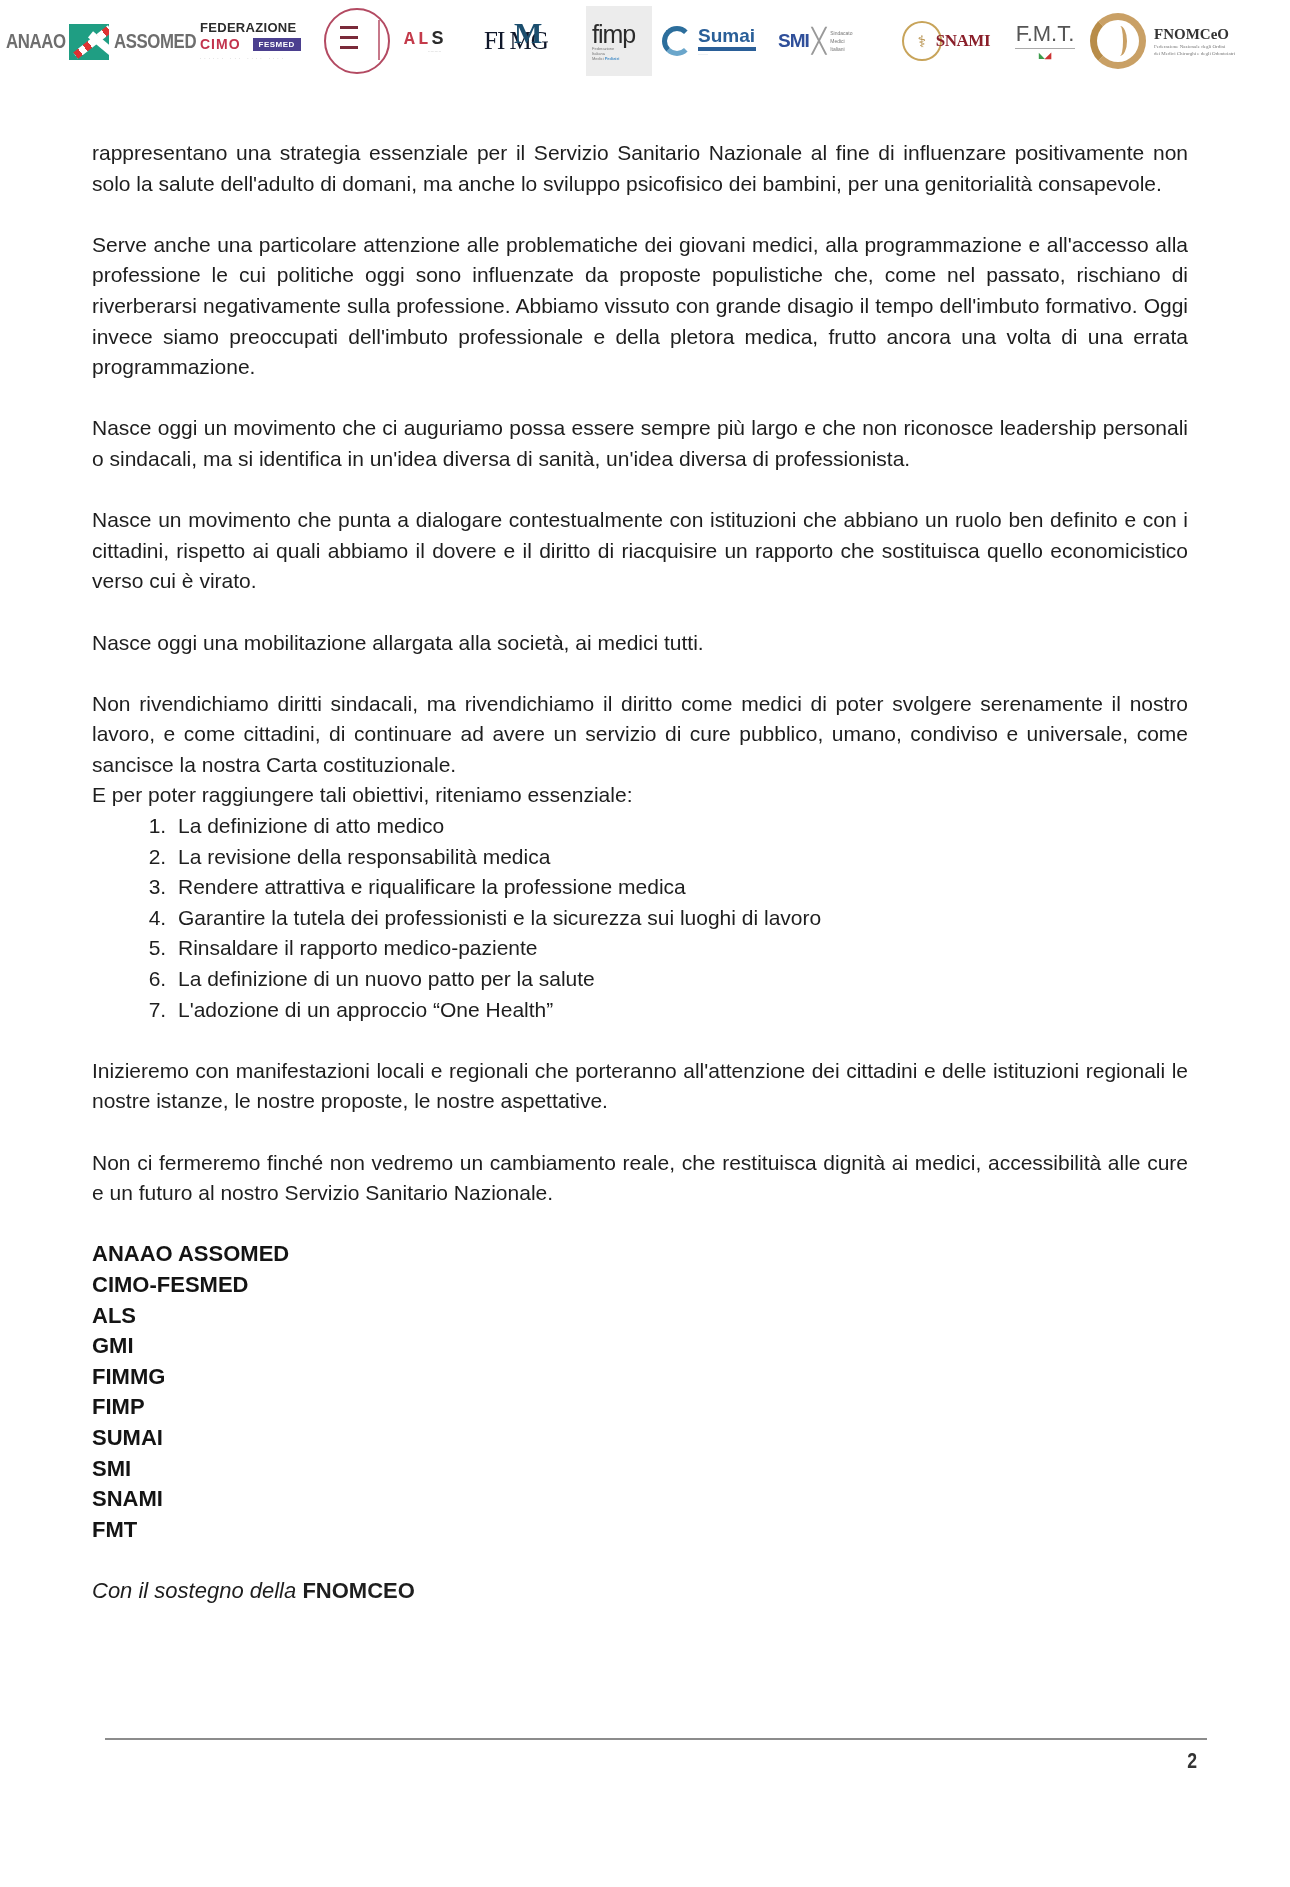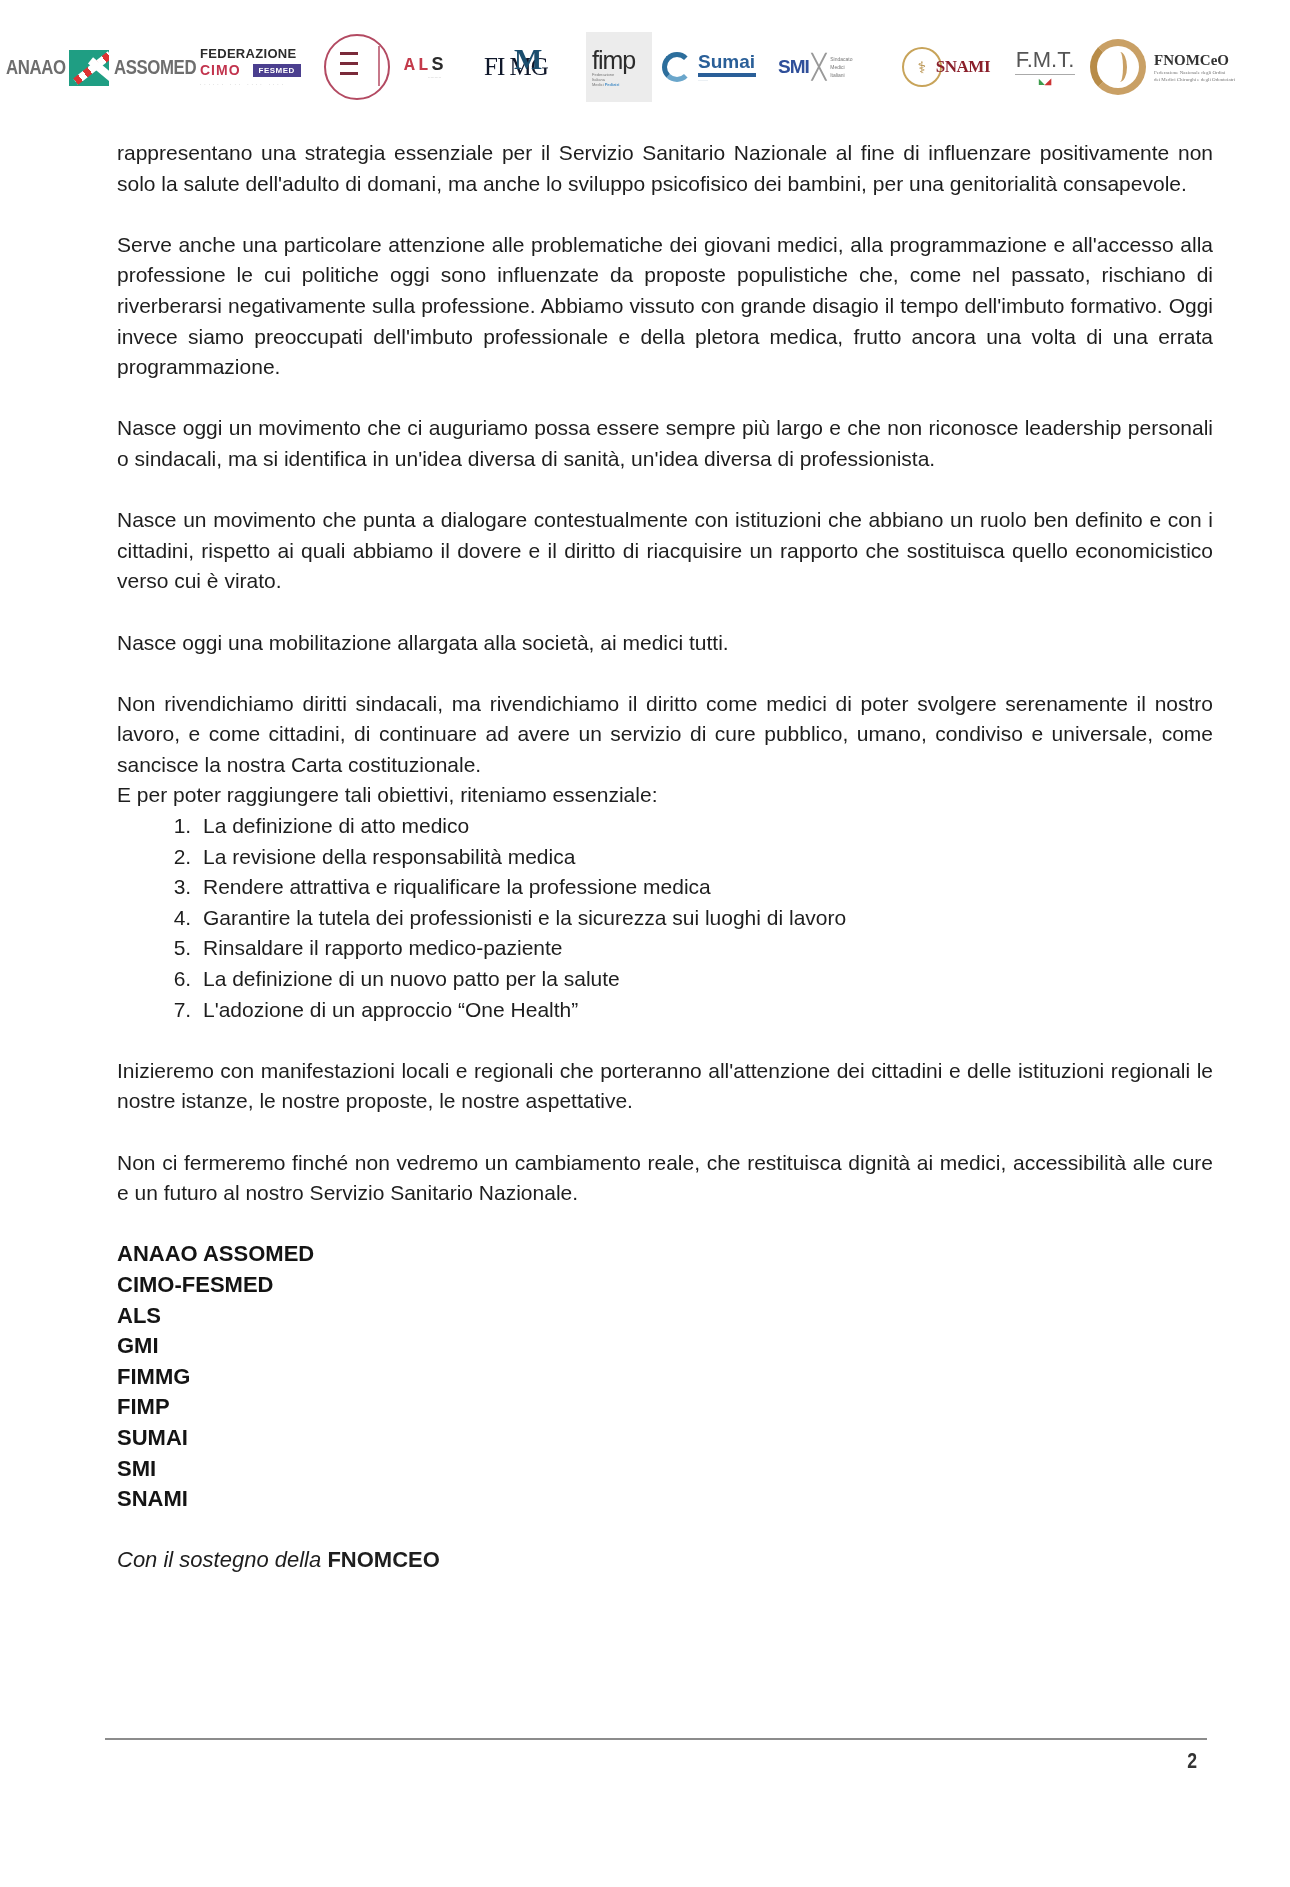--- a/index.html
+++ b/index.html
@@ -1,19 +1,19 @@
 <!DOCTYPE html>
 <html><head>
 <meta charset="utf-8">
 <style>
   html, body { margin: 0; padding: 0; background: #ffffff; }
   body { width: 1290px; height: 1887px; position: relative; overflow: hidden; color: #1c1c1c; font-family: "Liberation Sans", sans-serif; }
 
   
-  .logos { position: absolute; top: 32px; left: 6px; width: 1280px; height: 70px; }
+  .logos { position: absolute; top: 6px; left: 6px; width: 1280px; height: 70px; }
   .logo { position: absolute; top: 0; height: 70px; display: flex; align-items: center; }
   .txt-gray { color: #6e6e6e; font-weight: bold; font-family: "Liberation Sans", sans-serif; letter-spacing: -0.5px; transform: scaleX(0.8); transform-origin: left center; }
 
   .anaao { left: 0; width: 190px; }
   .anaao .w1 { font-size: 21px; }
   .anaao .mark { position: absolute; left: 63px; top: 18px; width: 40px; height: 36px; background: #1f9e83; overflow: hidden; }
   .anaao .mark::before { content: ""; position: absolute; left: 2px; top: 14px; width: 44px; height: 8px; background: repeating-linear-gradient(90deg, #d33 0 6px, #fff 6px 12px); transform: rotate(-38deg); }
   .anaao .mark::after { content: ""; position: absolute; left: 18px; top: 16px; width: 30px; height: 8px; background: #fff; transform: rotate(40deg); }
   .anaao .w2 { position: absolute; left: 108px; font-size: 21px; }
 
@@ -66,21 +66,21 @@
   .fmt .flag b { color: #c33; }
 
   .fnom { left: 1084px; width: 196px; }
   .fnom .circ { width: 56px; height: 56px; border: 7px solid #c9a065; border-radius: 50%; box-sizing: border-box; border-left-color: #b88c48; position: relative; }
   .fnom .circ::after { content: ""; position: absolute; left: 16px; top: 6px; width: 10px; height: 30px; border-right: 4px solid #c9a065; border-radius: 0 50% 50% 0; }
   .fnom .col { margin-left: 8px; display: flex; flex-direction: column; }
   .fnom .w { font-family: "Liberation Serif", serif; font-size: 15px; font-weight: bold; color: #333; }
   .fnom .sub { font-family: "Liberation Serif", serif; font-size: 5px; color: #777; line-height: 7px; }
 
   
-  .content { position: absolute; left: 117px; top: 138px; width: 1096px; font-size: 21px; line-height: 30.6px; color: #1e1e1e; }
+  .content { position: absolute; left: 92px; top: 138px; width: 1096px; font-size: 21px; line-height: 30.6px; color: #1e1e1e; }
   .content p { margin: 0 0 30.6px 0; text-align: justify; text-align-last: left; }
   .content p.tight { margin-bottom: 0; }
   .content ol { margin: 0 0 30.6px 0; padding-left: 80px; }
   .content ol li { padding-left: 6px; }
   .signers { margin: 0 0 30.6px 0; padding: 0; list-style: none; font-weight: bold; font-size: 22px; line-height: 30.6px; color: #141414; }
   .support { font-size: 22px; }
   .support i { font-style: italic; }
   .support b { font-weight: bold; }
 
   
@@ -196,20 +196,21 @@
   <ul class="signers">
     <li>ANAAO ASSOMED</li>
     <li>CIMO-FESMED</li>
     <li>ALS</li>
     <li>GMI</li>
     <li>FIMMG</li>
     <li>FIMP</li>
     <li>SUMAI</li>
     <li>SMI</li>
     <li>SNAMI</li>
+    <li>FMT</li>
   </ul>
 
   <div class="support">
     <i>Con il sostegno della</i>
     <b>FNOMCEO</b>
   </div>
 </div>
 
 <div class="footer-rule"></div>
 <div class="page-num">2</div>

